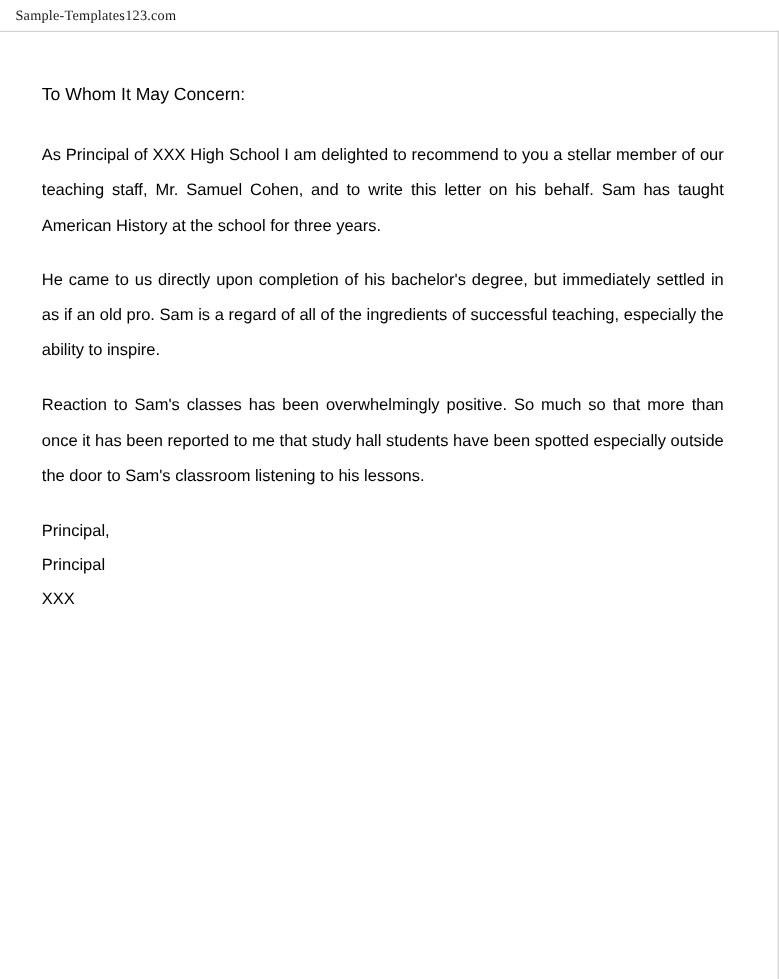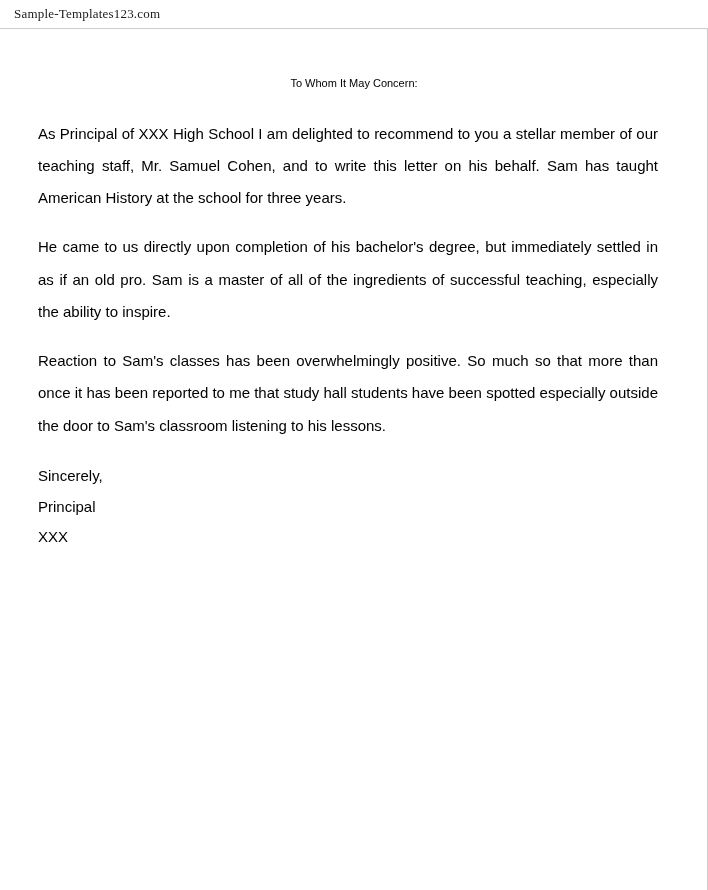--- a/index.html
+++ b/index.html
@@ -43,24 +43,23 @@
     background: #ffffff;
   }
   .letter-body {
     position: absolute;
     top: 46px;
     left: 38px;
     width: 632px;
     box-sizing: border-box;
   }
   .salutation {
-    font-size: 11px;
+    font-size: 16px;
     line-height: 1.5;
     margin: 0 0 26px 0;
-    text-align: center;
   }
   .para {
     font-size: 15px;
     line-height: 2.15;
     text-align: justify;
     text-justify: inter-word;
     margin: 0 12px 17px 0;
   }
   .closing {
     margin-top: 19px;
@@ -78,25 +77,25 @@
 <div class="page">
 
   <div class="watermark">Sample-Templates123.com</div>
 
   <div class="doc-frame">
     <div class="letter-body">
 
       <p class="salutation">To Whom It May Concern:</p>
 
       <p class="para">As Principal of XXX High School I am delighted to recommend to you a stellar member of our teaching staff, Mr. Samuel Cohen, and to write this letter on his behalf. Sam has taught American History at the school for three years.</p>
-      <p class="para">He came to us directly upon completion of his bachelor's degree, but immediately settled in as if an old pro. Sam is a master of all of the ingredients of successful teaching, especially the ability to inspire.</p>
+      <p class="para">He came to us directly upon completion of his bachelor's degree, but immediately settled in as if an old pro. Sam is a regard of all of the ingredients of successful teaching, especially the ability to inspire.</p>
       <p class="para">Reaction to Sam's classes has been overwhelmingly positive. So much so that more than once it has been reported to me that study hall students have been spotted especially outside the door to Sam's classroom listening to his lessons.</p>
 
       <div class="closing">
-        <p class="closing-line">Sincerely,</p>
+        <p class="closing-line">Principal,</p>
         <p class="closing-line">Principal</p>
         <p class="closing-line">XXX</p>
       </div>
 
     </div>
   </div>
 
 </div>
 
 </body></html>

